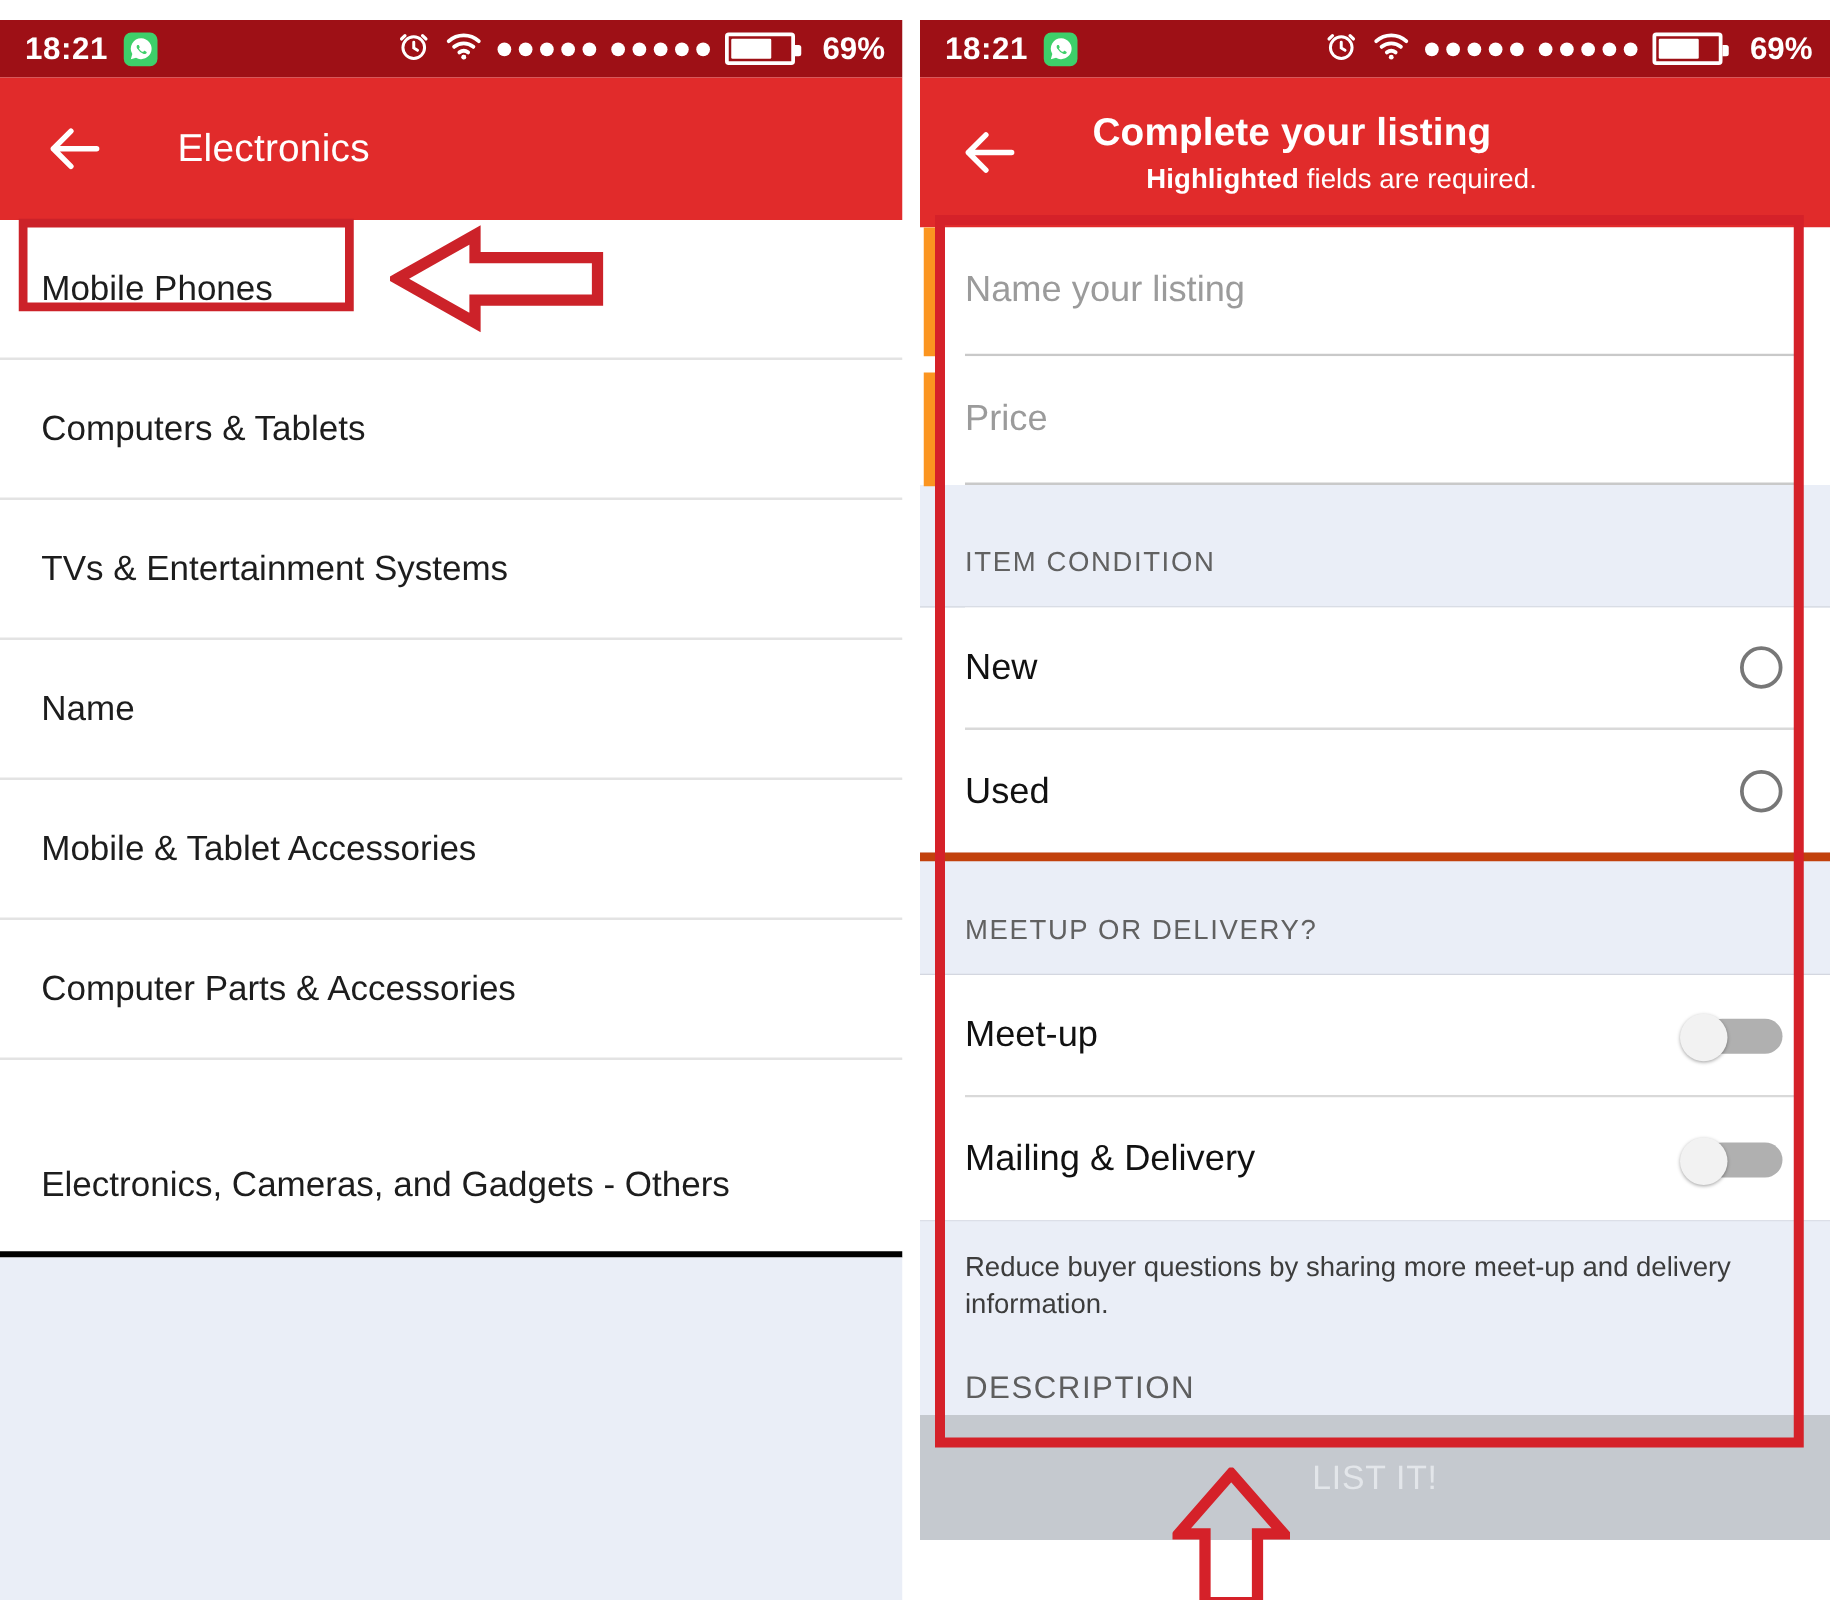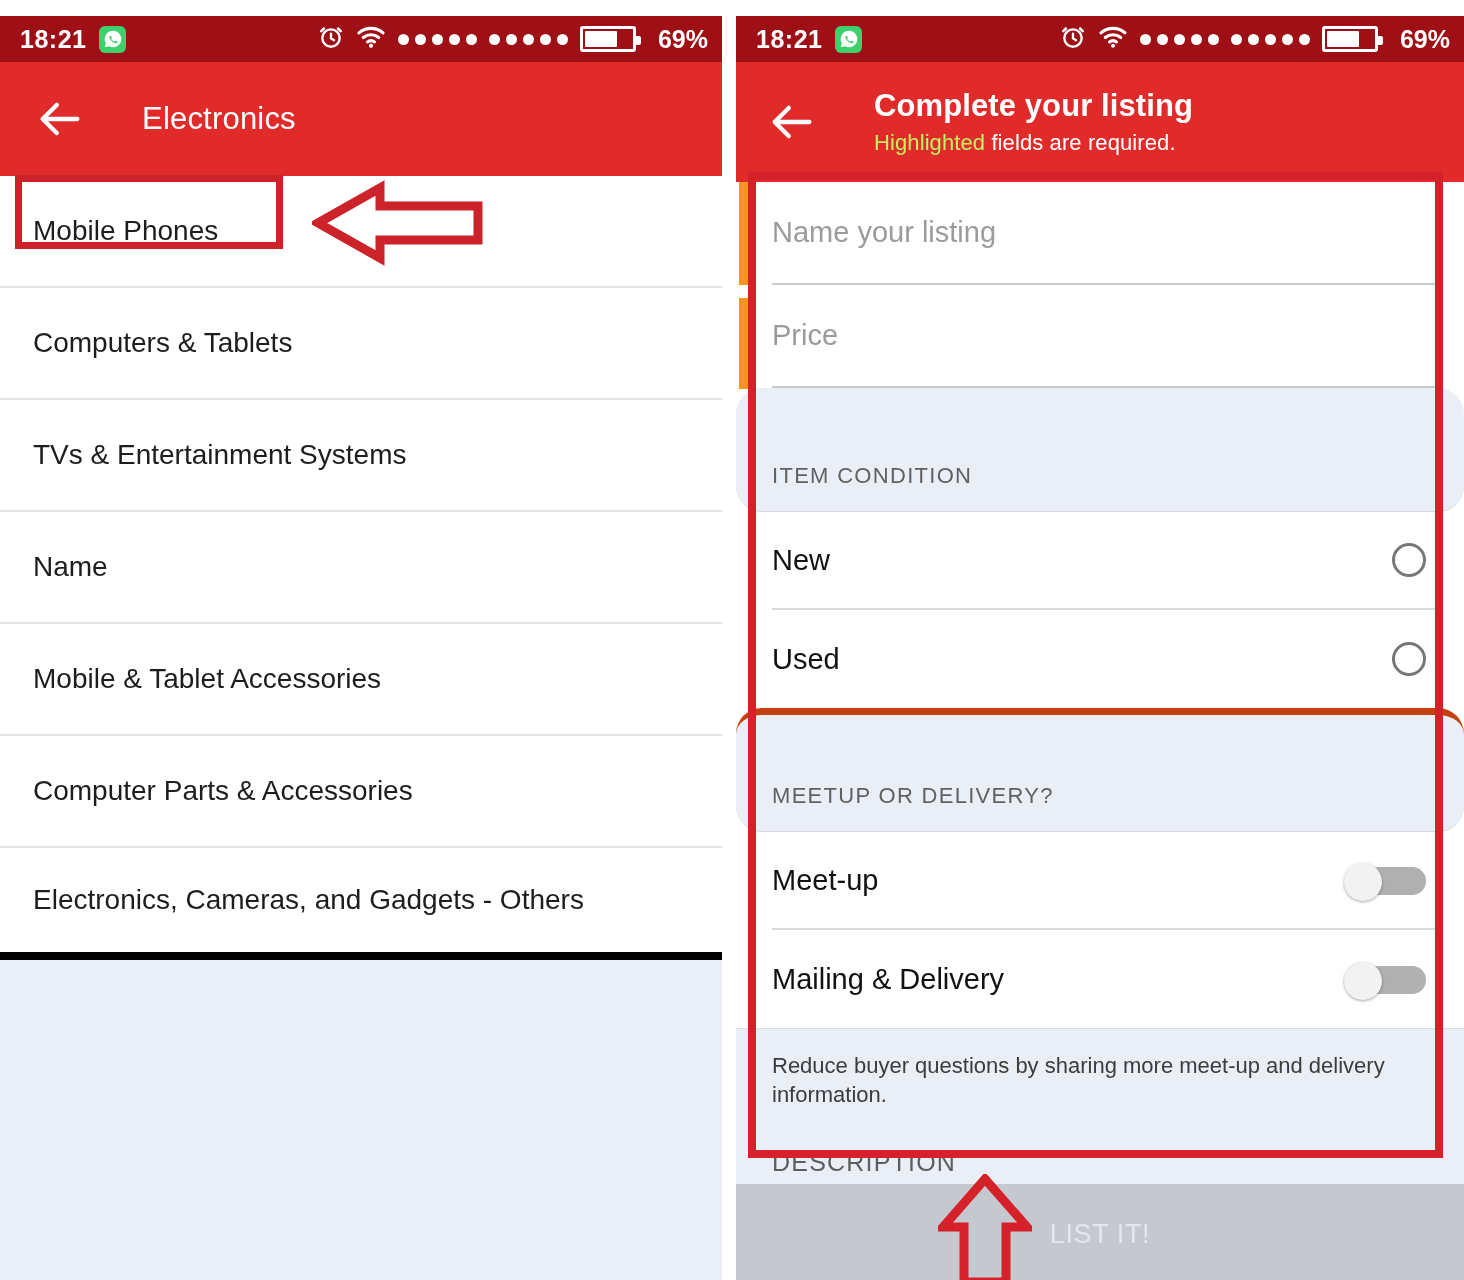--- a/index.html
+++ b/index.html
@@ -46,48 +46,47 @@
 
   
   .appbar { background: #e12b2b; color: #fff; display: flex; align-items: center; }
   #appbar-left  { height: 114px; padding-left: 34px; }
   #appbar-right { height: 120px; padding-left: 30px; }
   .back-arrow { width: 52px; height: 52px; flex: 0 0 auto; }
   .appbar-title-left { font-size: 31px; font-weight: 400; margin-left: 56px; letter-spacing: .2px; }
   .appbar-text-right { margin-left: 56px; }
   .appbar-title-r { font-size: 31px; font-weight: bold; letter-spacing: .1px; line-height: 1.18; }
   .appbar-sub { font-size: 22px; margin-top: 5px; letter-spacing: .1px; }
-  .hl { color: #bef264; font-weight: normal; }
+  .hl { color: #ffffff; font-weight: bold; margin-left: 43px; }
 
   
   .cat-list { background: #fff; }
   .cat-item {
     height: 112px; display: flex; align-items: center;
     padding-left: 33px; font-size: 28px; color: #1d1d1d;
     border-bottom: 2px solid #e3e3e3; background: #fff;
   }
-  .cat-item:last-child { border-bottom: 8px solid #000000; }
+  .cat-item:last-child { border-bottom: 5px solid #000000; margin-top: 46px; }
   .left-filler { background: #eaeef7; height: 100%; }
 
   
   .form-field {
     background: #fff; padding: 0 28px 0 36px; position: relative;
   }
   .field-inner {
     height: 103px; display: flex; align-items: center;
     border-bottom: 2px solid #c9c9c9;
   }
   .field-ph { font-size: 29px; color: #9b9b9b; }
   .req-bar { position: absolute; left: 3px; width: 11px; background: #fb9520; }
 
   .section-head {
-    background: #eaeef7; height: 124px;
+    background: #eaeef7; height: 98px;
     display: flex; align-items: flex-end; padding: 0 0 22px 36px;
     border-bottom: 1px solid #d4d7e0;
-    border-radius: 26px;
   }
   .section-head-label { font-size: 22px; color: #616161; letter-spacing: 1.3px; }
 
   .opt-row {
     background: #fff; height: 98px; margin: 0 28px 0 36px;
     display: flex; align-items: center; justify-content: space-between;
     border-bottom: 2px solid #d9d9d9;
   }
   .opt-row.last { border-bottom: none; }
   .opt-label { font-size: 29px; color: #111; }

